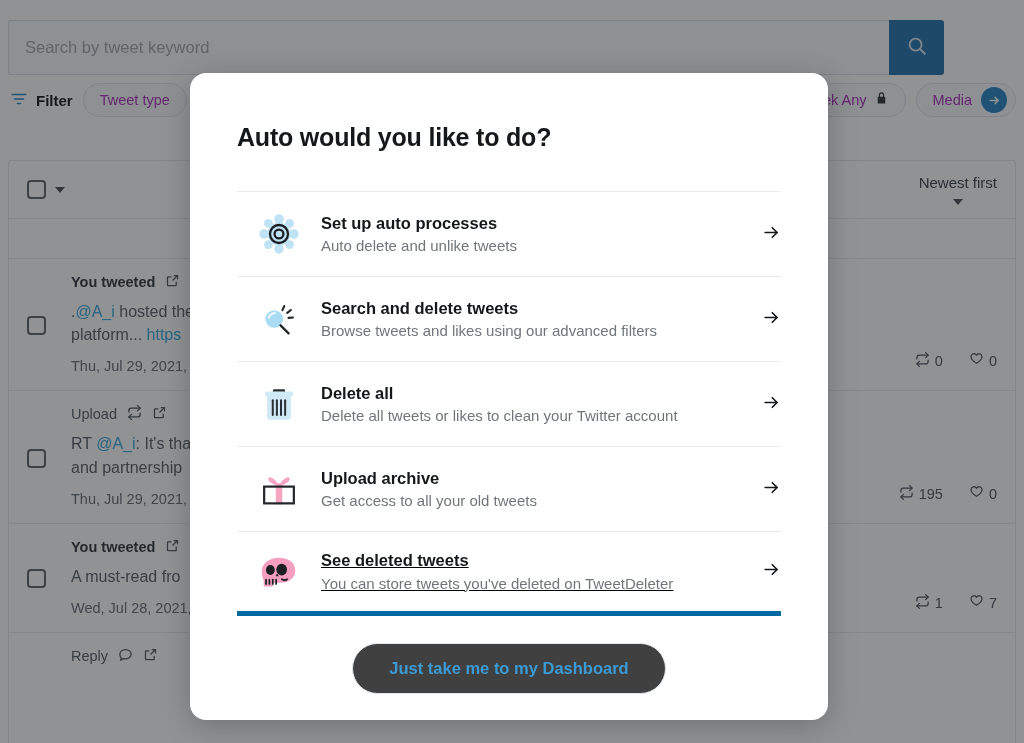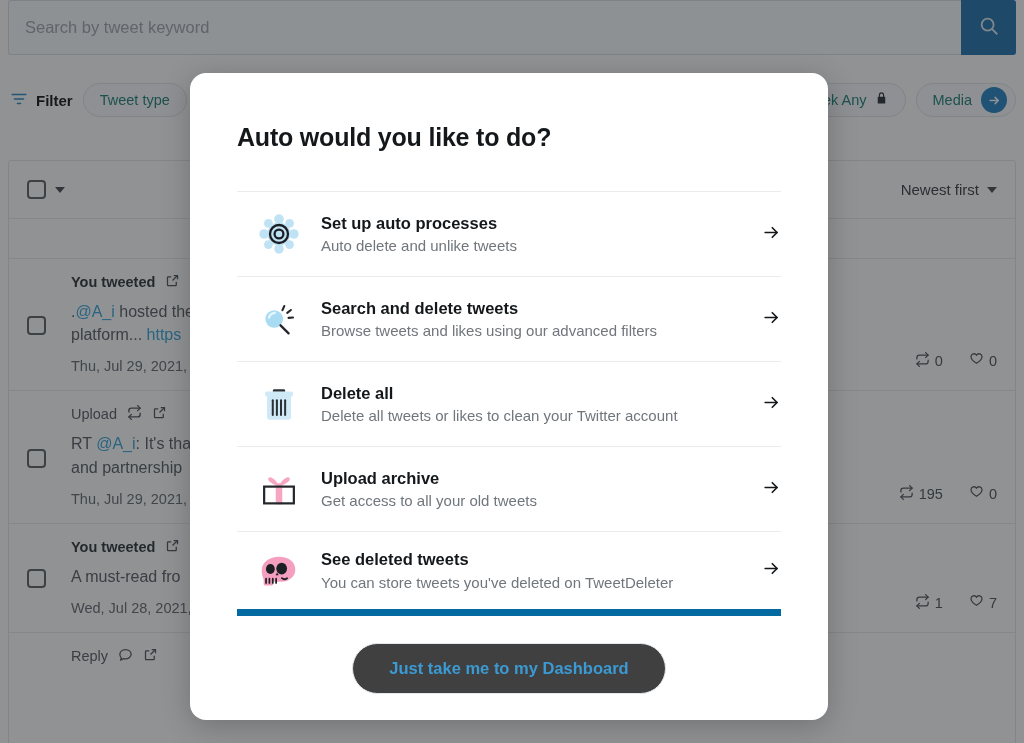--- a/index.html
+++ b/index.html
@@ -9,21 +9,21 @@
     background: #ffffff;
     overflow: hidden;
   }
 
   #root { position: relative; width: 1024px; height: 743px; background:#fff; }
 
   
   .bg-app { position: absolute; inset: 0; background: #ffffff; }
 
   .searchbar-wrap {
-    position: absolute; left: 8px; top: 0; width: 1008px; height: 55px;
+    position: absolute; left: 8px; top: 20px; width: 936px; height: 55px;
     display: flex; align-items: stretch;
   }
   .search-input {
     flex: 1; height: 55px; border: 1px solid #d9dde2; border-right: none;
     background: #fbfcfd; border-radius: 3px 0 0 3px;
     font-size: 16.5px; color: #9aa1a9;
     padding: 0 16px; font-family: "Liberation Sans", sans-serif;
     outline: none;
   }
   .search-input::placeholder { color: #9aa1a9; }
@@ -39,21 +39,21 @@
     display: flex; align-items: center; gap: 10px; padding-left: 10px;
   }
   .filter-link {
     display: flex; align-items: center; gap: 8px;
     color: #000000; font-size: 15px; font-weight: 600;
   }
   .filter-link svg { width: 18px; height: 18px; }
   .chip {
     height: 34px; border: 1px solid #dfe3e7; border-radius: 18px;
     background: #fafbfc; display: flex; align-items: center; gap: 7px;
-    padding: 0 16px; font-size: 14.5px; color: #0f766e; white-space: nowrap;
+    padding: 0 16px; font-size: 14.5px; color: #a21caf; white-space: nowrap;
   }
   .chip .lock { font-size: 15px; color:#1d2226; }
   .chip-spacer { flex: 1; }
   .media-go {
     width: 26px; height: 26px; border-radius: 50%; background: #1479bd;
     display: flex; align-items: center; justify-content: center;
     color: #fff; font-size: 14px; margin-left: 2px; margin-right: -8px;
   }
 
   .table-card {
@@ -63,21 +63,21 @@
   .table-head {
     height: 58px; display:flex; align-items:center; justify-content: space-between;
     padding: 0 18px; border-bottom: 1px solid #e8eaed;
   }
   .cb {
     width: 19px; height: 19px; border: 2px solid #50565c; border-radius: 4px;
     background: transparent; display:inline-block;
   }
   .head-left { display:flex; align-items:center; gap: 9px; }
   .caret { width:0;height:0;border-left:5px solid transparent;border-right:5px solid transparent;border-top:6px solid #3b4046; }
-  .sort { display:flex; align-items:center; gap:8px; font-size:15px; color:#2b3035; }
+  .sort { display:flex; align-items:center; gap:8px; font-size:15px; color:#2b3035;flex-direction:column; }
 
   .subhead { height: 40px; border-bottom: 1px solid #e8eaed; }
 
   .tweet-row {
     display: flex; border-bottom: 1px solid #e8eaed; padding: 14px 18px 16px 18px;
     min-height: 100px;
   }
   .row-cb { width: 44px; display:flex; align-items:center; padding-top: 4px;}
   .row-body { flex: 1; }
   .row-kind { font-size: 14.5px; font-weight: 700; color:#1d2226; display:flex; align-items:center; gap:10px; margin-bottom: 9px;}
@@ -102,21 +102,21 @@
   }
   .modal-title {
     font-size: 25px; font-weight: 700; color:#15181b;
     margin-top: 50px; margin-bottom: 0px; letter-spacing: -0.2px;
   }
   .options { margin-top: 39px; }
   .opt {
     display: flex; align-items: center; gap: 0;
     border-top: 1px solid #e9ebed; height: 85px; cursor: pointer;
   }
-  .opt:last-child { border-bottom: 7px solid #0369a1; }
+  .opt:last-child { border-bottom: 5px solid #0369a1; text-decoration: underline; }
   .opt-icon { width: 84px; display:flex; align-items:center; justify-content:center; flex: 0 0 84px;}
   .opt-icon svg { width: 46px; height: 46px; }
   .opt-text { flex: 1; }
   .opt-title { font-size: 16.5px; font-weight: 700; color:#15181b; line-height:1.35; }
   .opt-sub { font-size: 15px; color:#70767c; margin-top: 2px; line-height:1.35;}
   .opt-arrow { width: 40px; text-align:right; color:#15181b; }
   .opt-arrow svg { width: 19px; height: 19px; }
 
   .modal-footer { flex: 1; display:flex; align-items:center; justify-content:center; }
   .dash-btn {

